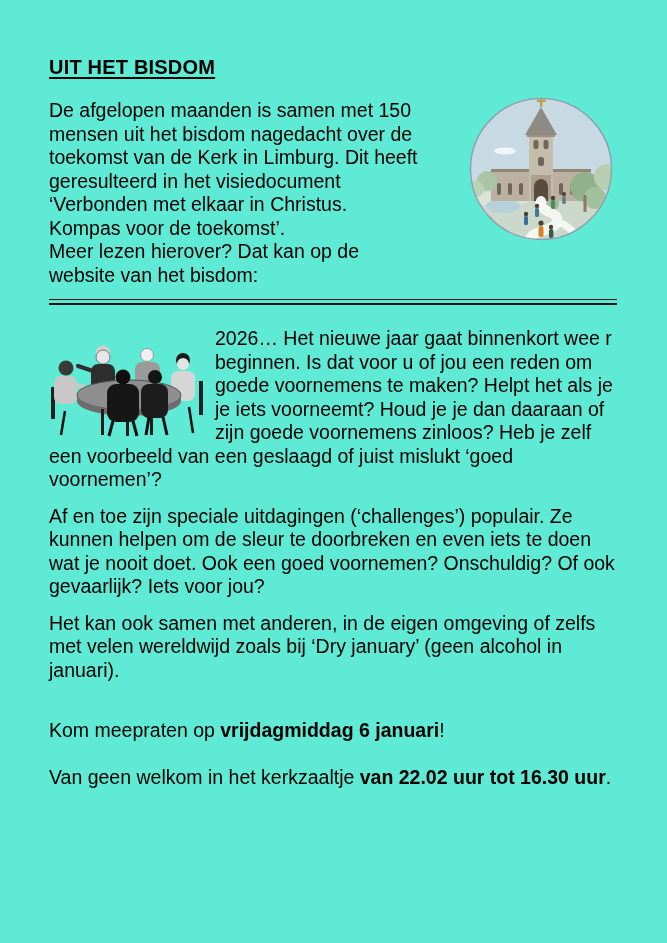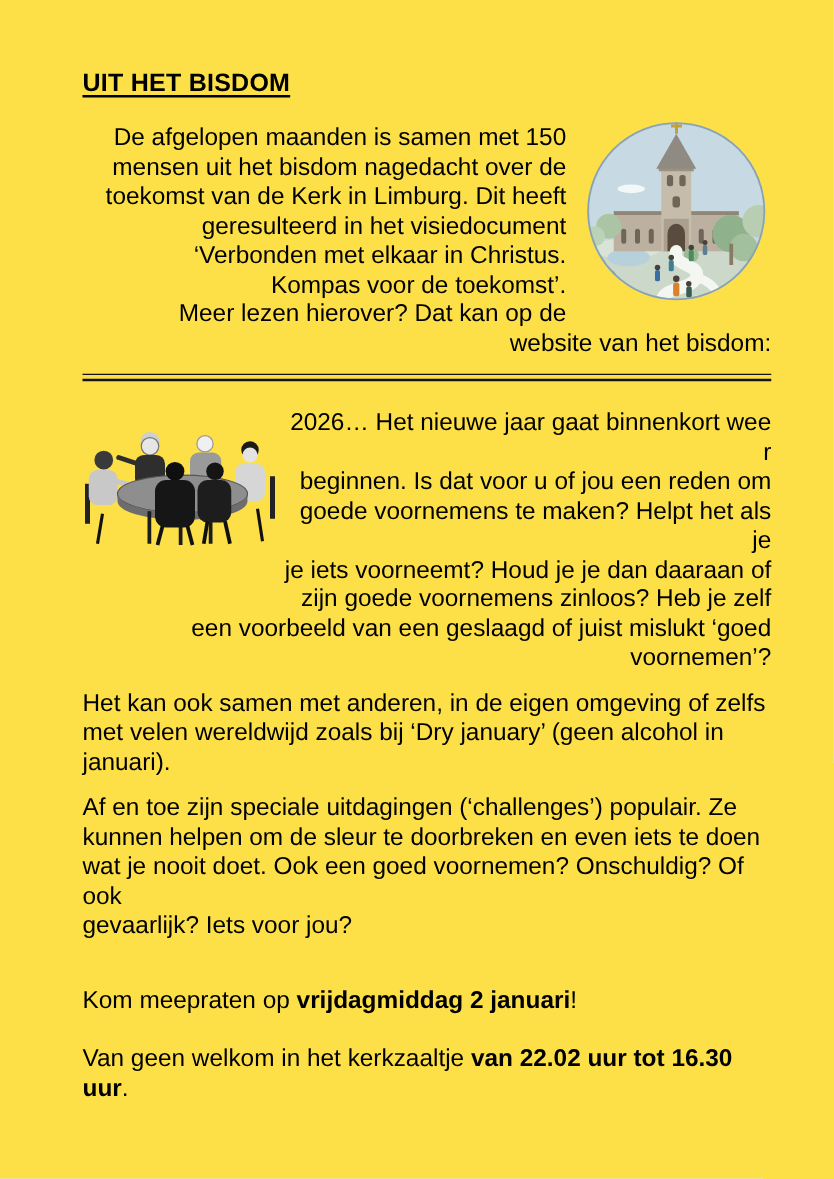--- a/index.html
+++ b/index.html
@@ -1,42 +1,42 @@
 <!DOCTYPE html>
 <html><head>
 <meta charset="utf-8">
 <style>
   html,body{margin:0;padding:0;background:#e8e8e8;}
   .page{
     position:relative;
     width:667px;height:943px;
     margin:0 auto;
-    background:#fde047;
+    background:#5eead4;
     box-sizing:border-box;
-    padding:55px 50px 0 66px;
+    padding:55px 50px 0 49px;
     font-family:"Liberation Sans","DejaVu Sans",sans-serif;
     color:#000;
     overflow:hidden;
   }
   .heading{
     font-size:20px;line-height:24px;font-weight:700;
     text-decoration:underline;
     text-decoration-thickness:2px;
     text-underline-offset:3px;
     letter-spacing:.2px;
     margin:0;
   }
   .h-gap-lg{margin-bottom:20px;}
   .h-gap-sm{margin-bottom:12px;}
   .body-text{
     font-size:19.5px;line-height:23.5px;
     white-space:pre-line;
     margin:0 0 13px 0;
   }
-  .no-gap{margin-bottom:0;text-align:right;}
+  .no-gap{margin-bottom:0;}
   .flow::after{content:"";display:block;clear:both;}
   .float-right-img{float:right;margin:-4px 2px 6px 14px;}
   .float-left-img{float:left;margin:14px 8px 4px 0;}
   .rule-double{
     clear:both;height:3px;
     border-top:1px solid #141414;
     border-bottom:2.5px solid #141414;
     margin:12px 0 22px 0;
   }
   .invite-line{white-space:normal;}
@@ -178,29 +178,29 @@
 beginnen. Is dat voor u of jou een reden om
 goede voornemens te maken? Helpt het als je
 je iets voorneemt? Houd je je dan daaraan of
 zijn goede voornemens zinloos? Heb je zelf
 een voorbeeld van een geslaagd of juist mislukt ‘goed
 voornemen’?</div>
     </div>
 
     <div style="height:13px"></div>
 
-    <div class="body-text">Het kan ook samen met anderen, in de eigen omgeving of zelfs
-met velen wereldwijd zoals bij ‘Dry january’ (geen alcohol in
-januari).</div>
-
     <div class="body-text">Af en toe zijn speciale uitdagingen (‘challenges’) populair. Ze
 kunnen helpen om de sleur te doorbreken en even iets te doen
 wat je nooit doet. Ook een goed voornemen? Onschuldig? Of ook
 gevaarlijk? Iets voor jou?</div>
 
+    <div class="body-text">Het kan ook samen met anderen, in de eigen omgeving of zelfs
+met velen wereldwijd zoals bij ‘Dry january’ (geen alcohol in
+januari).</div>
+
     <div class="body-text">
-      <div class="invite-line"><span>Kom meepraten op </span><span class="bld">vrijdagmiddag 2 januari</span><span>!</span></div>
+      <div class="invite-line"><span>Kom meepraten op </span><span class="bld">vrijdagmiddag 6 januari</span><span>!</span></div>
       <div class="invite-line"><span>Van geen welkom in het kerkzaaltje </span><span class="bld">van 22.02 uur tot 16.30 uur</span><span>.</span></div>
     </div>
 
   </section>
 
 </div>
 
 </body></html>

